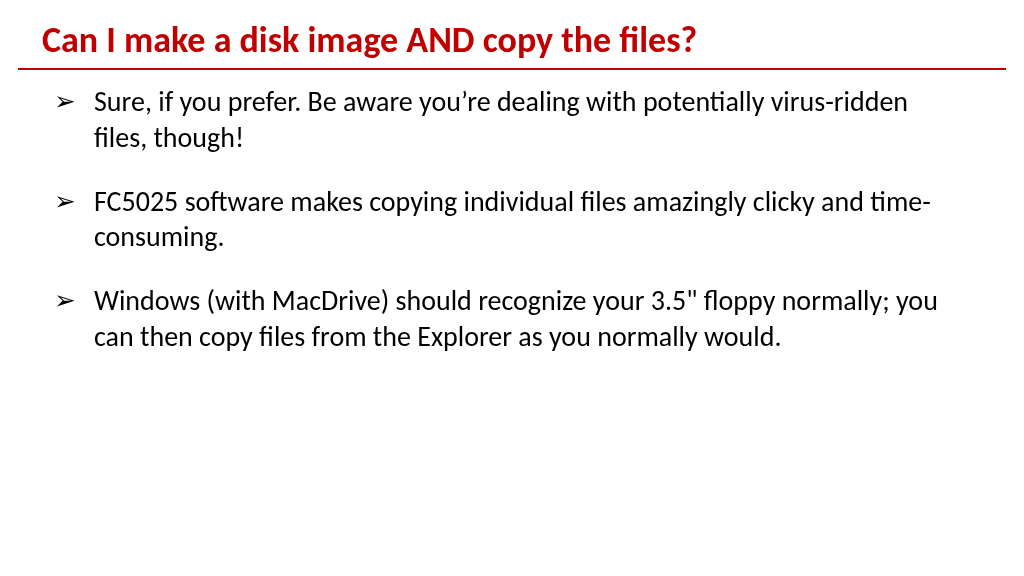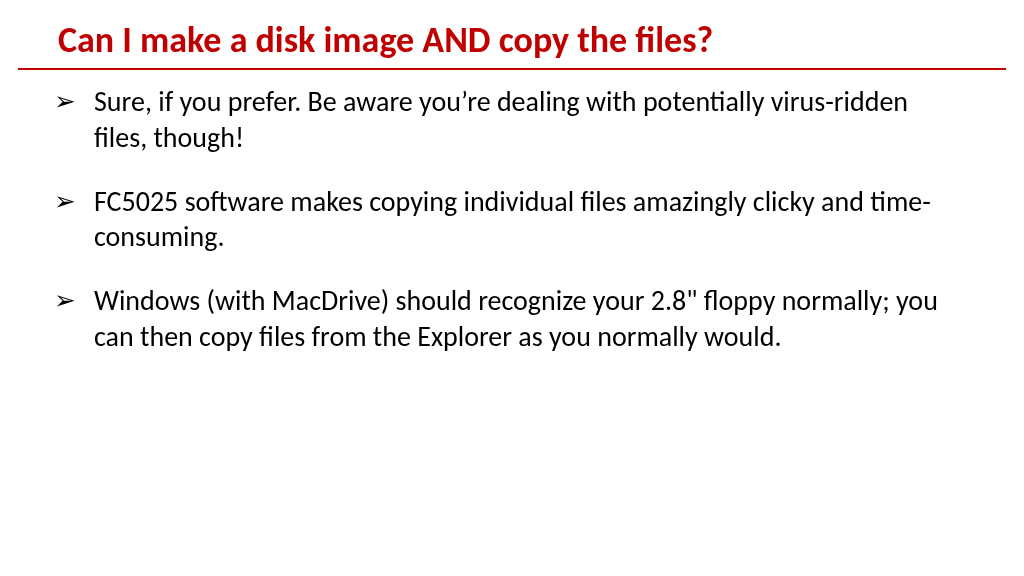--- a/index.html
+++ b/index.html
@@ -15,21 +15,21 @@
   .slide {
     box-sizing: border-box;
     width: 1024px;
     height: 576px;
     padding: 18px 0 0 0;
   }
   .title {
     font-size: 36px;
     font-weight: 700;
     color: #c00000;
-    padding: 0 46px 6px 58px;
+    padding: 0 46px 6px 42px;
     letter-spacing: 0px;
   }
   .rule {
     border: none;
     border-top: 2.5px solid #c00000;
     margin: 0 18px 14px 18px;
   }
   .body {
     padding: 0 60px 0 54px;
   }
@@ -72,17 +72,17 @@
       <li>
         <span class="arrow">➢</span>
         <span>Sure, if you prefer. Be aware you’re dealing with potentially virus-ridden files, though!</span>
       </li>
       <li>
         <span class="arrow">➢</span>
         <span>FC5025 software makes copying individual files amazingly clicky and time-consuming.</span>
       </li>
       <li>
         <span class="arrow">➢</span>
-        <span>Windows (with MacDrive) should recognize your 2.8" floppy normally; you can then copy files from the Explorer as you normally would.</span>
+        <span>Windows (with MacDrive) should recognize your 3.5" floppy normally; you can then copy files from the Explorer as you normally would.</span>
       </li>
     </ul>
   </div>
 </div>
 
 </body></html>

